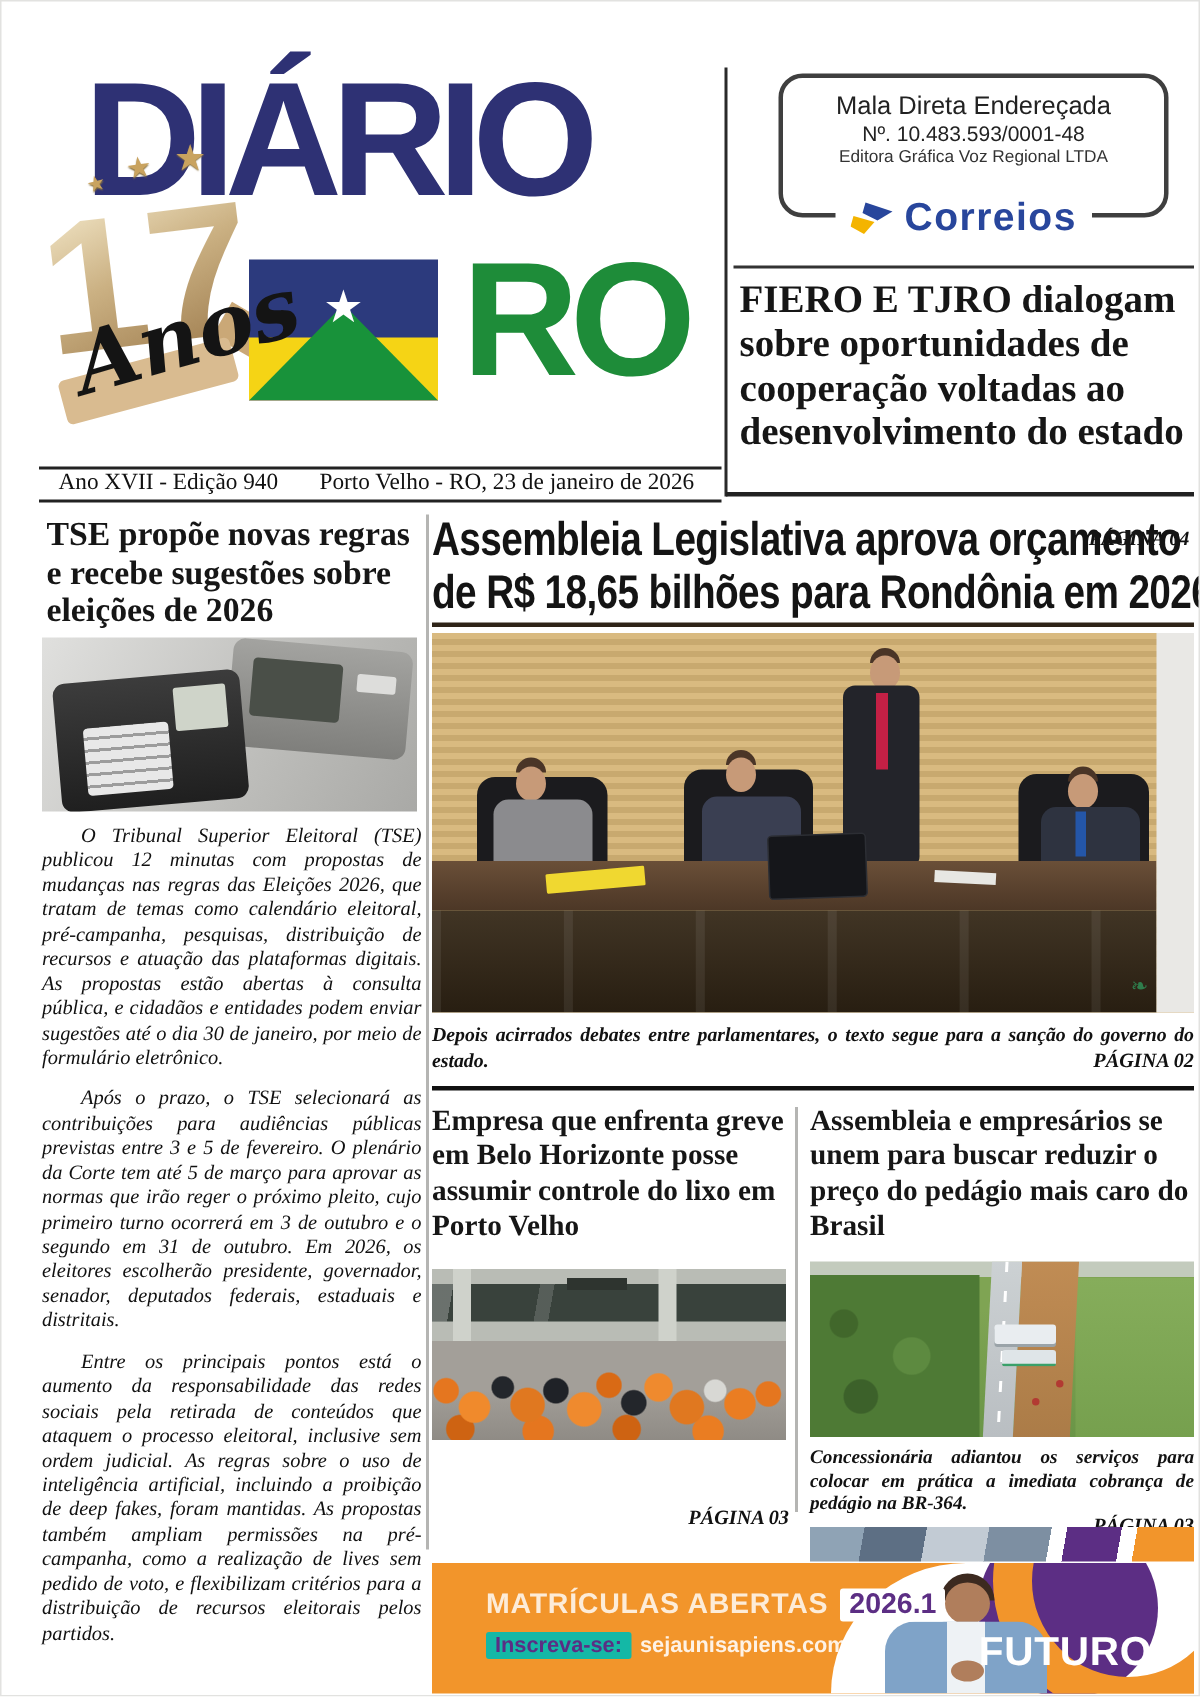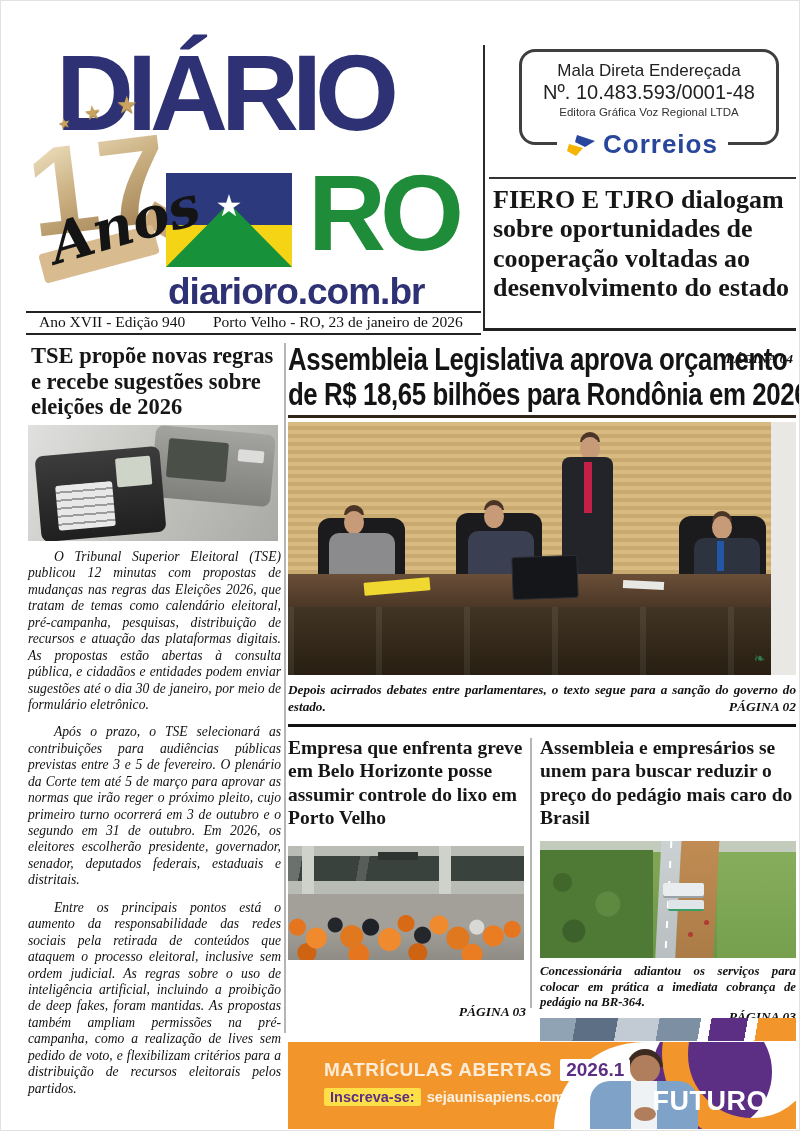--- a/index.html
+++ b/index.html
@@ -36,21 +36,21 @@
            -webkit-background-clip:text; background-clip:text; color:transparent; }
   .mh-anos { position:absolute; left:22px; top:152px; font-family:"DejaVu Serif",serif;
              font-style:italic; font-weight:700; font-size:56px; color:#141414; transform:rotate(-16deg); }
 
   
   .vrule-top { position:absolute; left:482px; top:44px; width:2px; height:286px; background:#2a2a2a; }
   .postal { position:absolute; left:518px; top:48px; width:260px; height:96px;
             border:3px solid #3f3f3f; border-radius:16px; text-align:center; padding-top:9px;
             font-family:"Liberation Sans",sans-serif; color:#222; }
   .postal .p1 { font-size:17px; }
-  .postal .p2 { font-size:20px; }
+  .postal .p2 { font-size:14px; }
   .postal .p3 { font-size:11.5px; margin-top:2px; color:#333; }
   .correios { position:absolute; left:556px; top:128px; background:#fff; padding:0 10px;
               display:flex; align-items:center; gap:6px; }
   .correios .brand { font-family:"Liberation Sans",sans-serif; font-weight:700; font-size:26px;
                      color:#28469c; letter-spacing:1px; }
   .hrule-postal { position:absolute; left:488px; top:176px; width:307px; height:2px; background:#333; }
 
   .fiero-head { position:absolute; left:492px; top:184px; width:302px;
                 font-family:"Liberation Serif",serif; font-weight:700; font-size:26px;
                 line-height:1.13; color:#161616; }
@@ -205,21 +205,21 @@
   .b-hands { position:absolute; left:46px; top:58px; width:22px; height:14px; border-radius:50%;
              background:#b07e5c; }
   .b-futuro { position:absolute; right:28px; bottom:12px; font-family:"Liberation Sans",sans-serif;
               font-weight:800; font-size:27px; color:#fff; letter-spacing:0.5px; }
   .b-line1 { position:absolute; left:36px; top:17px; display:flex; align-items:center; gap:8px;
              font-family:"Liberation Sans",sans-serif; }
   .b-line1 .t { color:rgba(255,255,255,.82); font-weight:800; font-size:19px; letter-spacing:.5px; }
   .b-badge { background:#fff; color:#5c2e84; font-weight:800; font-size:19px; padding:0 6px; border-radius:2px; }
   .b-line2 { position:absolute; left:36px; top:46px; display:flex; align-items:center; gap:6px;
              font-family:"Liberation Sans",sans-serif; }
-  .b-cta { background:#fde047; color:#5c2e84; font-weight:800; font-size:14.5px; padding:1px 6px; border-radius:2px; }
+  .b-cta { background:#14b8a6; color:#5c2e84; font-weight:800; font-size:14.5px; padding:1px 6px; border-radius:2px; }
   .b-url { color:rgba(255,255,255,.88); font-weight:700; font-size:14.5px; }
 </style>
 </head>
 <body>
 
 <div class="page">
 
   <div class="masthead">
     <div class="mh-title">DIÁRIO</div>
     <span class="mh-star s1">★</span>
@@ -228,21 +228,20 @@
     <div class="mh-ribbon2"></div>
     <div class="mh-ribbon"></div>
     <div class="mh-17">17</div>
     <div class="mh-flag">
       <div class="flag-yellow"></div>
       <div class="flag-green"></div>
       <span class="flag-star">★</span>
     </div>
     <div class="mh-ro">RO</div>
     <div class="mh-anos">Anos</div>
-    <div class="mh-site">diarioro.com.br</div>
   </div>
 
   <div class="vrule-top"></div>
   <div class="postal">
     <div class="p1">Mala Direta Endereçada</div>
     <div class="p2">Nº. 10.483.593/0001-48</div>
     <div class="p3">Editora Gráfica Voz Regional LTDA</div>
   </div>
   <div class="correios">
     <svg width="30" height="26" viewBox="0 0 30 26">

